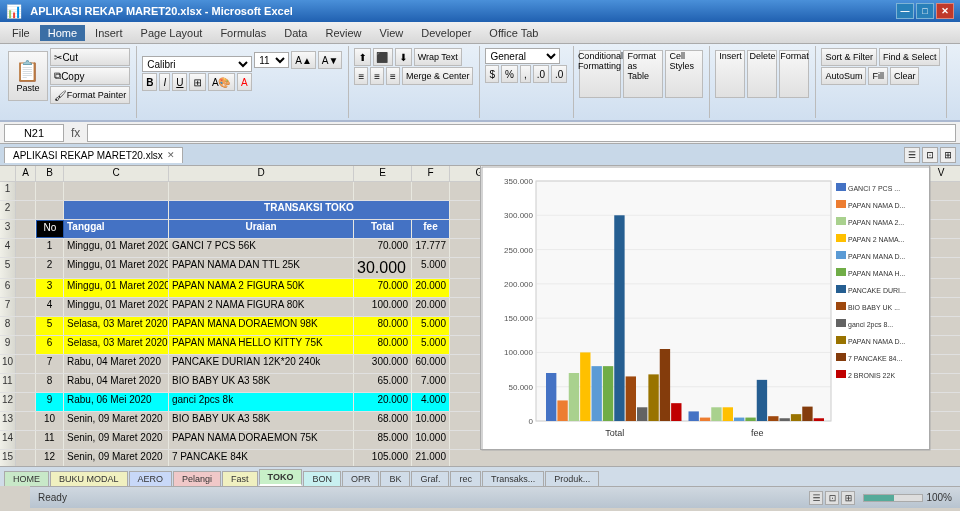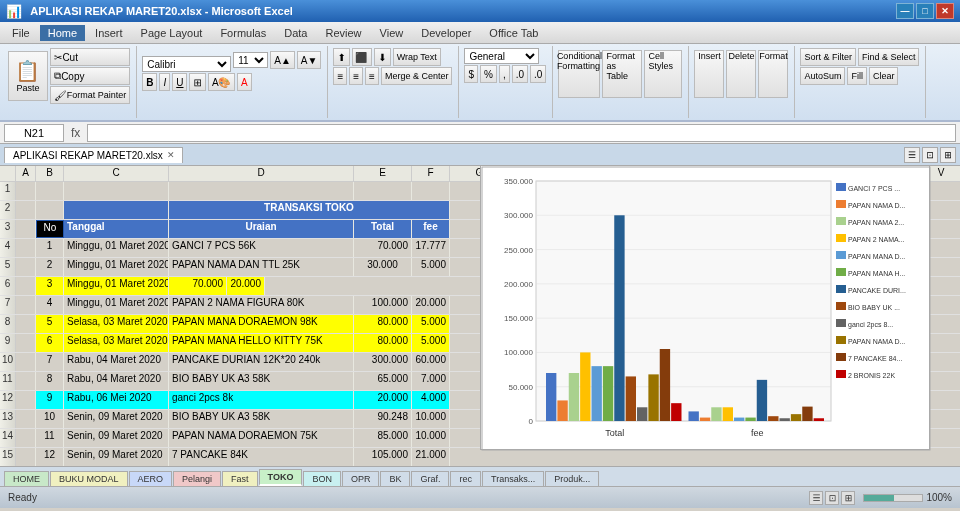--- a/index.html
+++ b/index.html
@@ -39,21 +39,21 @@
     .sheet-tab { padding: 2px 8px; font-size: 9px; cursor: pointer; border: 1px solid #aaa; border-bottom: none; margin-right: 1px; color: #333; white-space: nowrap; }
     .sheet-tab.home-tab { background: #c8e8c8; }
     .sheet-tab.buku-tab { background: #f0f0c0; }
     .sheet-tab.aero-tab { background: #c8d8f8; }
     .sheet-tab.pelangi-tab { background: #f0c8c8; }
     .sheet-tab.fast-tab { background: #f0f0c0; }
     .sheet-tab.toko-tab { background: #c8f0c8; font-weight: bold; border-bottom: 2px solid white; }
     .sheet-tab.bon-tab { background: #c8f0f0; }
 
     
-    .status-bar { background: linear-gradient(to bottom, #d0d8e0, #b8c4d0); height: 22px; display: flex; align-items: center; padding: 0 8px; font-size: 10px; color: #333; justify-content: space-between; border-top: 1px solid #aaa; }
+    .status-bar { background: linear-gradient(to bottom, #d0d8e0, #b8c4d0); height: 22px; display: flex; align-items: center; padding: 0 8px; font-size: 10px; color: #333; justify-content: space-between; border-top: 1px solid #aaa; margin-left: 30px; }
     .status-right { display: flex; align-items: center; gap: 8px; }
 
     
     .chart-container { position: absolute; left: 480px; top: 165px; width: 450px; height: 285px; background: white; border: 1px solid #aaa; }
     .r-group { border-right: 1px solid #bbb; padding: 2px 6px 0 4px; display: flex; flex-direction: column; position: relative; }
     .r-group-title { position: absolute; bottom: -13px; left: 0; right: 0; text-align: center; font-size: 9px; color: #555; }
     .r-tools { display: flex; align-items: center; gap: 2px; flex-wrap: wrap; }
     .rbtn { height: 18px; padding: 0 3px; background: linear-gradient(to bottom, #f8f8f8, #e0e0e0); border: 1px solid #bbb; font-size: 10px; cursor: pointer; display: flex; align-items: center; }
     .rbtn.big { height: 50px; flex-direction: column; justify-content: center; font-size: 9px; padding: 2px 5px; }
     .rsel { height: 16px; border: 1px solid #aaa; font-size: 10px; background: white; }
@@ -110,21 +110,21 @@
             <span style="font-size:9px;">Format Painter</span>
           </div>
       </div>
     </div>
     <span class="r-group-title">Clipboard</span>
   </div>
 
   <div class="r-group" style="min-width:155px;">
     <div style="display:flex;flex-direction:column;gap:1px;height:55px;">
       <div class="r-tools">
-        <select class="rsel" style="width:89px;margin-top:8px;"><option>Calibri</option></select>
+        <select class="rsel" style="width:110px;margin-top:8px;"><option>Calibri</option></select>
         <select class="rsel" style="width:35px;"><option>11</option></select>
         <div class="rbtn">A▲</div>
         <div class="rbtn">A▼</div>
       </div>
       <div class="r-tools">
         <div class="rbtn" style="font-weight:bold;">B</div>
         <div class="rbtn" style="font-style:italic;">I</div>
         <div class="rbtn" style="text-decoration:underline;">U</div>
         <div class="rbtn">⊞</div>
         <div class="rbtn">A🎨</div>
@@ -277,28 +277,29 @@
         <div style="border-right: 1px solid rgb(232, 232, 224); font-size: 10px; padding: 1px 3px; overflow: hidden; white-space: nowrap; min-height: 18px; min-width: 185px; max-width: 185px;">GANCI 7 PCS 56K</div>
         <div style="border-right: 1px solid rgb(232, 232, 224); font-size: 10px; padding: 1px 3px; overflow: hidden; white-space: nowrap; min-height: 18px; text-align: right; min-width: 58px; max-width: 58px;">70.000</div>
         <div style="border-right: 1px solid rgb(232, 232, 224); font-size: 10px; padding: 1px 3px; overflow: hidden; white-space: nowrap; min-height: 18px; text-align: right; min-width: 38px; max-width: 38px;">17.777</div>
       </div>
       <div style="display: flex; border-bottom: 1px solid rgb(224, 224, 224); min-height: 18px;">
         <div style="min-width: 16px; max-width: 16px; background: linear-gradient(to right, rgb(240, 240, 232), rgb(216, 216, 208)); border-right: 1px solid rgb(204, 204, 204); text-align: center; font-size: 10px; color: rgb(51, 51, 51); padding: 1px 0px;">5</div>
         <div style="border-right: 1px solid rgb(232, 232, 224); font-size: 10px; padding: 1px 3px; overflow: hidden; white-space: nowrap; min-height: 18px; min-width: 20px; max-width: 20px;"></div>
         <div style="border-right: 1px solid rgb(232, 232, 224); font-size: 10px; padding: 1px 3px; overflow: hidden; white-space: nowrap; min-height: 18px; text-align: center; min-width: 28px; max-width: 28px;">2</div>
         <div style="border-right: 1px solid rgb(232, 232, 224); font-size: 10px; padding: 1px 3px; overflow: hidden; white-space: nowrap; min-height: 18px; min-width: 105px; max-width: 105px;">Minggu, 01 Maret 2020</div>
         <div style="border-right: 1px solid rgb(232, 232, 224); font-size: 10px; padding: 1px 3px; overflow: hidden; white-space: nowrap; min-height: 18px; min-width: 185px; max-width: 185px;">PAPAN NAMA DAN TTL 25K</div>
-        <div style="border-right: 1px solid rgb(232, 232, 224); font-size: 10px; padding: 1px 3px; overflow: hidden; white-space: nowrap; min-height: 18px; text-align: center; min-width: 58px; max-width: 58px;">30.000</div>
+        <div style="border-right: 1px solid rgb(232, 232, 224); font-size: 16px; padding: 1px 3px; overflow: hidden; white-space: nowrap; min-height: 18px; text-align: left; min-width: 58px; max-width: 58px;">30.000</div>
         <div style="border-right: 1px solid rgb(232, 232, 224); font-size: 10px; padding: 1px 3px; overflow: hidden; white-space: nowrap; min-height: 18px; text-align: right; min-width: 38px; max-width: 38px;">5.000</div>
       </div>
       <div style="display: flex; border-bottom: 1px solid rgb(224, 224, 224); min-height: 18px;">
         <div style="min-width: 16px; max-width: 16px; background: linear-gradient(to right, rgb(240, 240, 232), rgb(216, 216, 208)); border-right: 1px solid rgb(204, 204, 204); text-align: center; font-size: 10px; color: rgb(51, 51, 51); padding: 1px 0px;">6</div>
         <div style="border-right: 1px solid rgb(232, 232, 224); font-size: 10px; padding: 1px 3px; overflow: hidden; white-space: nowrap; min-height: 18px; min-width: 20px; max-width: 20px;"></div>
         <div style="border-right: 1px solid rgb(232, 232, 224); font-size: 10px; padding: 1px 3px; overflow: hidden; white-space: nowrap; min-height: 18px; text-align: center; background: rgb(255, 255, 0); min-width: 28px; max-width: 28px;">3</div>
         <div style="border-right: 1px solid rgb(232, 232, 224); font-size: 10px; padding: 1px 3px; overflow: hidden; white-space: nowrap; min-height: 18px; background: rgb(255, 255, 0); min-width: 105px; max-width: 105px;">Minggu, 01 Maret 2020</div>
+        <div style="border-right: 1px solid rgb(232, 232, 224); font-size: 10px; padding: 1px 3px; overflow: hidden; white-space: nowrap; min-height: 18px; background: rgb(255, 255, 0); min-width: 185px; max-width: 185px;">PAPAN NAMA 2 FIGURA 50K</div>
         <div style="border-right: 1px solid rgb(232, 232, 224); font-size: 10px; padding: 1px 3px; overflow: hidden; white-space: nowrap; min-height: 18px; text-align: right; background: rgb(255, 255, 0); min-width: 58px; max-width: 58px;">70.000</div>
         <div style="border-right: 1px solid rgb(232, 232, 224); font-size: 10px; padding: 1px 3px; overflow: hidden; white-space: nowrap; min-height: 18px; text-align: right; background: rgb(255, 255, 0); min-width: 38px; max-width: 38px;">20.000</div>
       </div>
       <div style="display: flex; border-bottom: 1px solid rgb(224, 224, 224); min-height: 18px;">
         <div style="min-width: 16px; max-width: 16px; background: linear-gradient(to right, rgb(240, 240, 232), rgb(216, 216, 208)); border-right: 1px solid rgb(204, 204, 204); text-align: center; font-size: 10px; color: rgb(51, 51, 51); padding: 1px 0px;">7</div>
         <div style="border-right: 1px solid rgb(232, 232, 224); font-size: 10px; padding: 1px 3px; overflow: hidden; white-space: nowrap; min-height: 18px; min-width: 20px; max-width: 20px;"></div>
         <div style="border-right: 1px solid rgb(232, 232, 224); font-size: 10px; padding: 1px 3px; overflow: hidden; white-space: nowrap; min-height: 18px; text-align: center; min-width: 28px; max-width: 28px;">4</div>
         <div style="border-right: 1px solid rgb(232, 232, 224); font-size: 10px; padding: 1px 3px; overflow: hidden; white-space: nowrap; min-height: 18px; min-width: 105px; max-width: 105px;">Minggu, 01 Maret 2020</div>
         <div style="border-right: 1px solid rgb(232, 232, 224); font-size: 10px; padding: 1px 3px; overflow: hidden; white-space: nowrap; min-height: 18px; min-width: 185px; max-width: 185px;">PAPAN 2 NAMA FIGURA 80K</div>
         <div style="border-right: 1px solid rgb(232, 232, 224); font-size: 10px; padding: 1px 3px; overflow: hidden; white-space: nowrap; min-height: 18px; text-align: right; min-width: 58px; max-width: 58px;">100.000</div>
@@ -348,21 +349,21 @@
         <div style="border-right: 1px solid rgb(232, 232, 224); font-size: 10px; padding: 1px 3px; overflow: hidden; white-space: nowrap; min-height: 18px; background: rgb(0, 255, 255); min-width: 185px; max-width: 185px;">ganci 2pcs 8k</div>
         <div style="border-right: 1px solid rgb(232, 232, 224); font-size: 10px; padding: 1px 3px; overflow: hidden; white-space: nowrap; min-height: 18px; text-align: right; background: rgb(0, 255, 255); min-width: 58px; max-width: 58px;">20.000</div>
         <div style="border-right: 1px solid rgb(232, 232, 224); font-size: 10px; padding: 1px 3px; overflow: hidden; white-space: nowrap; min-height: 18px; text-align: right; background: rgb(0, 255, 255); min-width: 38px; max-width: 38px;">4.000</div>
       </div>
       <div style="display: flex; border-bottom: 1px solid rgb(224, 224, 224); min-height: 18px;">
         <div style="min-width: 16px; max-width: 16px; background: linear-gradient(to right, rgb(240, 240, 232), rgb(216, 216, 208)); border-right: 1px solid rgb(204, 204, 204); text-align: center; font-size: 10px; color: rgb(51, 51, 51); padding: 1px 0px;">13</div>
         <div style="border-right: 1px solid rgb(232, 232, 224); font-size: 10px; padding: 1px 3px; overflow: hidden; white-space: nowrap; min-height: 18px; min-width: 20px; max-width: 20px;"></div>
         <div style="border-right: 1px solid rgb(232, 232, 224); font-size: 10px; padding: 1px 3px; overflow: hidden; white-space: nowrap; min-height: 18px; text-align: center; min-width: 28px; max-width: 28px;">10</div>
         <div style="border-right: 1px solid rgb(232, 232, 224); font-size: 10px; padding: 1px 3px; overflow: hidden; white-space: nowrap; min-height: 18px; min-width: 105px; max-width: 105px;">Senin, 09 Maret 2020</div>
         <div style="border-right: 1px solid rgb(232, 232, 224); font-size: 10px; padding: 1px 3px; overflow: hidden; white-space: nowrap; min-height: 18px; min-width: 185px; max-width: 185px;">BIO BABY UK A3 58K</div>
-        <div style="border-right: 1px solid rgb(232, 232, 224); font-size: 10px; padding: 1px 3px; overflow: hidden; white-space: nowrap; min-height: 18px; text-align: right; min-width: 58px; max-width: 58px;">90.248</div>
+        <div style="border-right: 1px solid rgb(232, 232, 224); font-size: 10px; padding: 1px 3px; overflow: hidden; white-space: nowrap; min-height: 18px; text-align: right; min-width: 58px; max-width: 58px;">68.000</div>
         <div style="border-right: 1px solid rgb(232, 232, 224); font-size: 10px; padding: 1px 3px; overflow: hidden; white-space: nowrap; min-height: 18px; text-align: right; min-width: 38px; max-width: 38px;">10.000</div>
       </div>
       <div style="display: flex; border-bottom: 1px solid rgb(224, 224, 224); min-height: 18px;">
         <div style="min-width: 16px; max-width: 16px; background: linear-gradient(to right, rgb(240, 240, 232), rgb(216, 216, 208)); border-right: 1px solid rgb(204, 204, 204); text-align: center; font-size: 10px; color: rgb(51, 51, 51); padding: 1px 0px;">14</div>
         <div style="border-right: 1px solid rgb(232, 232, 224); font-size: 10px; padding: 1px 3px; overflow: hidden; white-space: nowrap; min-height: 18px; min-width: 20px; max-width: 20px;"></div>
         <div style="border-right: 1px solid rgb(232, 232, 224); font-size: 10px; padding: 1px 3px; overflow: hidden; white-space: nowrap; min-height: 18px; text-align: center; min-width: 28px; max-width: 28px;">11</div>
         <div style="border-right: 1px solid rgb(232, 232, 224); font-size: 10px; padding: 1px 3px; overflow: hidden; white-space: nowrap; min-height: 18px; min-width: 105px; max-width: 105px;">Senin, 09 Maret 2020</div>
         <div style="border-right: 1px solid rgb(232, 232, 224); font-size: 10px; padding: 1px 3px; overflow: hidden; white-space: nowrap; min-height: 18px; min-width: 185px; max-width: 185px;">PAPAN NAMA DORAEMON 75K</div>
         <div style="border-right: 1px solid rgb(232, 232, 224); font-size: 10px; padding: 1px 3px; overflow: hidden; white-space: nowrap; min-height: 18px; text-align: right; min-width: 58px; max-width: 58px;">85.000</div>
         <div style="border-right: 1px solid rgb(232, 232, 224); font-size: 10px; padding: 1px 3px; overflow: hidden; white-space: nowrap; min-height: 18px; text-align: right; min-width: 38px; max-width: 38px;">10.000</div>

